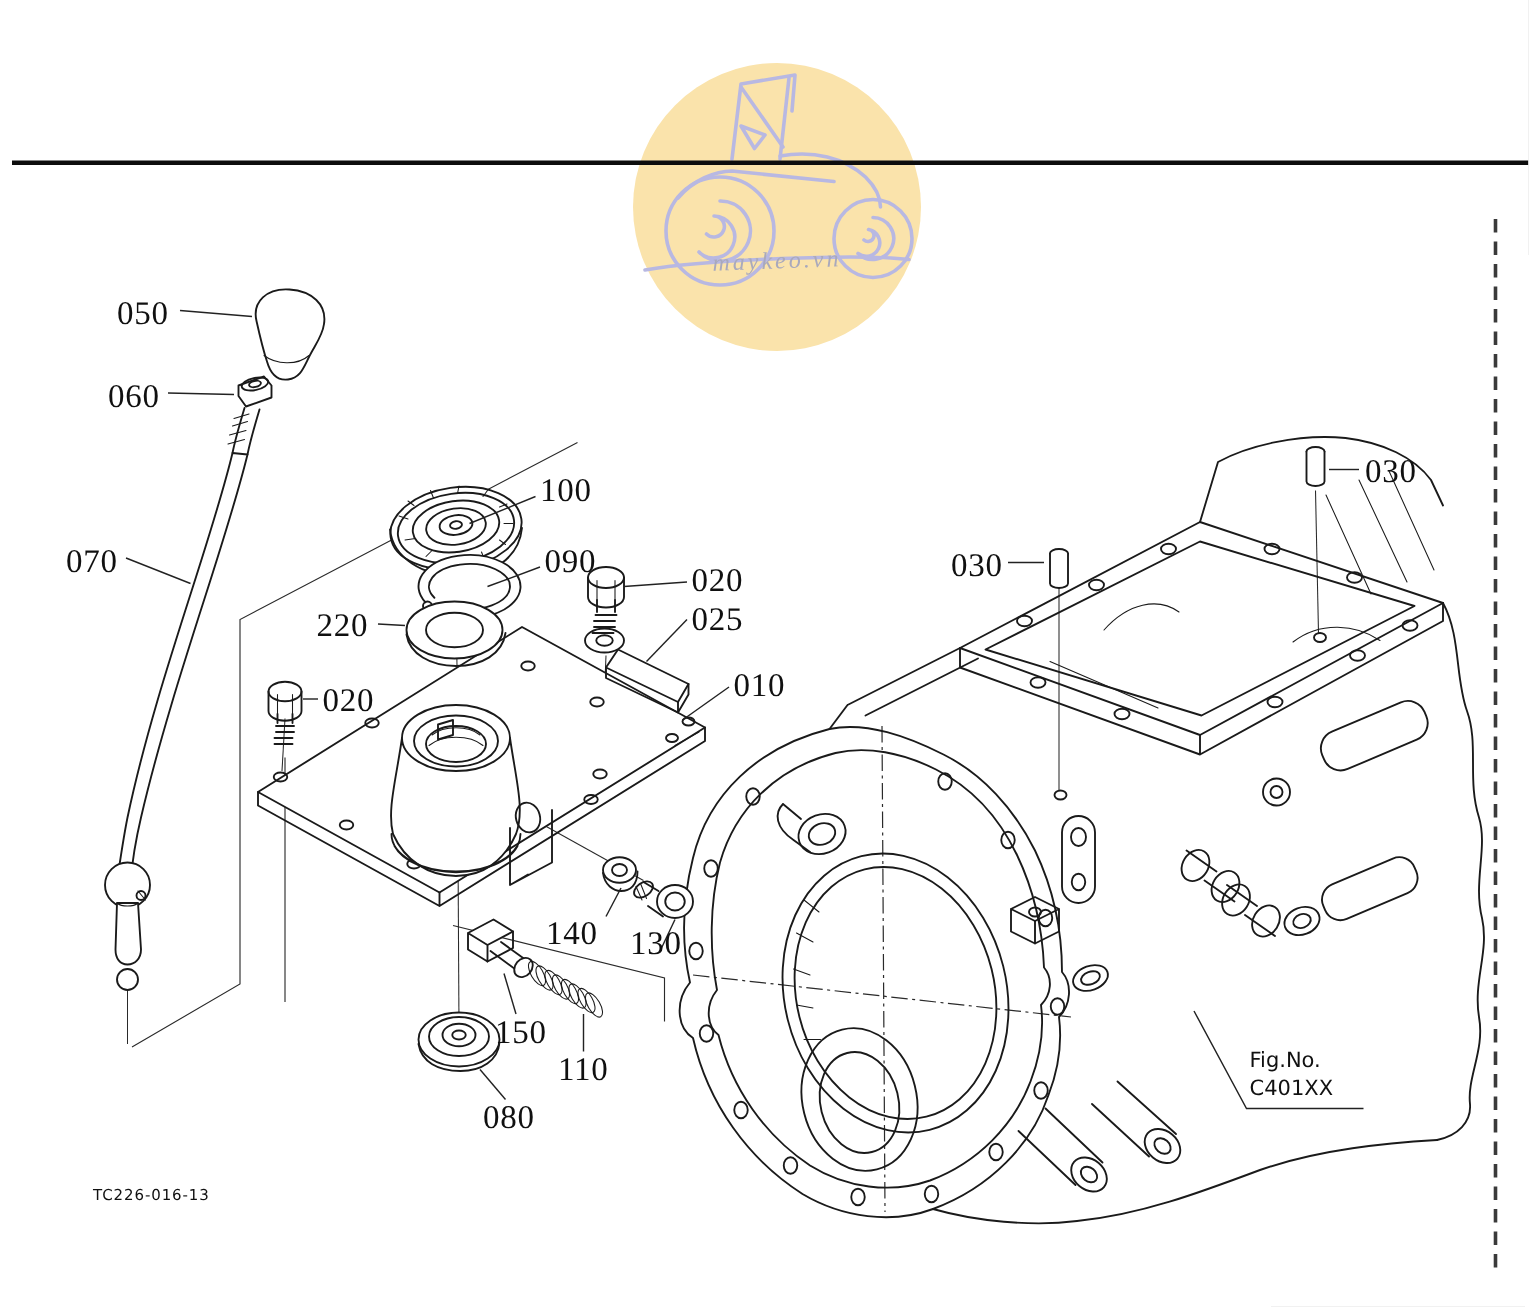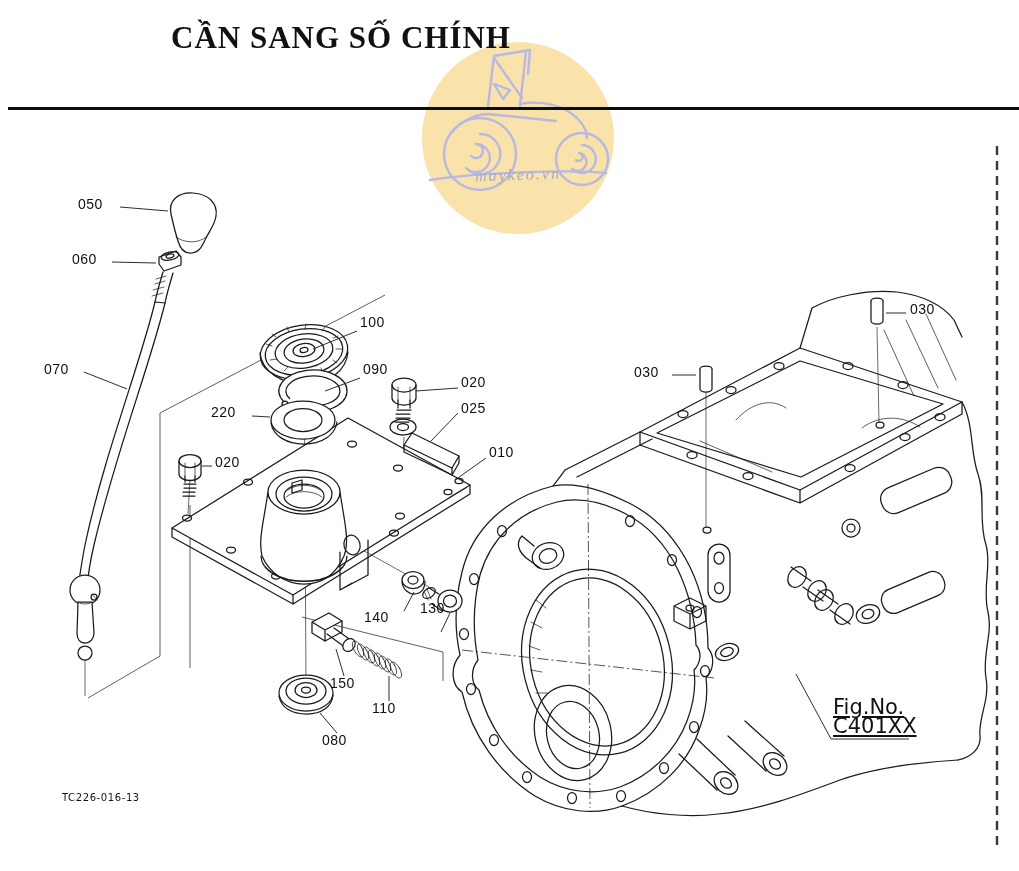--- a/index.html
+++ b/index.html
@@ -23,24 +23,24 @@
   .thin{stroke:#2a2a2a;stroke-width:.75;fill:none;}
   .house{stroke:#1a1a1a;stroke-width:1.25;fill:none;stroke-linecap:round;stroke-linejoin:round;}
   .parts{stroke:#1a1a1a;stroke-width:1.25;fill:none;stroke-linecap:round;stroke-linejoin:round;}
   .lead{stroke:#222;stroke-width:.95;fill:none;}
   .wf{fill:#fff;}
   .xthin{stroke-width:.7;}
   .dd{stroke-dasharray:11 3 2 3;stroke-width:.8;}
   .cutline{stroke:#3a3a3a;stroke-width:2.4;stroke-dasharray:9 6;fill:none;}
   .tractor{position:absolute;left:0;top:0;}
   
-  .callout{position:absolute;font-size:14px;letter-spacing:.5px;color:#101010;z-index:4;
-           font-family:Liberation Sans, sans-serif;}
-  .figref{position:absolute;left:833px;top:698px;font-size:21px;line-height:19px;z-index:4;
-          font-family:"DejaVu Sans","Liberation Sans",sans-serif;text-decoration:underline;}
+  .callout{position:absolute;font-size:22px;letter-spacing:.5px;color:#101010;z-index:4;
+           font-family:Liberation Serif, serif;}
+  .figref{position:absolute;left:833px;top:698px;font-size:14px;line-height:19px;z-index:4;
+          font-family:"DejaVu Sans","Liberation Sans",sans-serif;}
   .dwgcode{position:absolute;left:62px;top:792px;font-size:10px;letter-spacing:.6px;z-index:4;
            font-family:"DejaVu Sans","Liberation Sans",sans-serif;}
 </style>
 </head>
 <body>
 
 <div class="page">
 
   <div class="watermark">
     <svg class="tractor" width="192" height="192" viewBox="0 0 192 192">
@@ -54,21 +54,20 @@
         <path d="M72,16 L100,56"></path>
         <path d="M88,48 L72,42 L81,57 Z"></path>
         <path d="M98,62 C120,58 141,63 155,76 C162,83 165,90 165,96"></path>
         <path d="M30,90 C40,78 55,72 66,72 L134,79"></path>
         <path d="M8,138 C50,131 150,127 184,131"></path>
       </g>
     </svg>
     <div class="wm-text">maykeo.vn</div>
   </div>
 
-  <div class="hdr-vi">CẦN SANG SỐ CHÍNH</div>
   <div class="rule"></div>
 
   <svg class="diagram" width="1019" height="761" viewBox="0 110 1019 761">
 
     <g class="thin">
       <path d="M385,295 L160,413 L160,656 L88,698"></path>
       <path d="M190,505 L190,668"></path>
       <path d="M302,617 L443,652 L443,681"></path>
       <path class="xthin" d="M304,330 L306,686"></path>
       <path class="xthin" d="M404,437 L401,512"></path>
@@ -315,21 +314,21 @@
   <div class="callout" style="left:360px;top:314px">100</div>
   <div class="callout" style="left:363px;top:361px">090</div>
   <div class="callout" style="left:211px;top:404px">220</div>
   <div class="callout" style="left:461px;top:374px">020</div>
   <div class="callout" style="left:461px;top:400px">025</div>
   <div class="callout" style="left:489px;top:444px">010</div>
   <div class="callout" style="left:215px;top:454px">020</div>
   <div class="callout" style="left:634px;top:364px">030</div>
   <div class="callout" style="left:910px;top:301px">030</div>
   <div class="callout" style="left:364px;top:609px">140</div>
-  <div class="callout" style="left:420px;top:600px">130</div>
+  <div class="callout" style="left:420px;top:616px">130</div>
   <div class="callout" style="left:330px;top:675px">150</div>
   <div class="callout" style="left:372px;top:700px">110</div>
   <div class="callout" style="left:322px;top:732px">080</div>
 
   <div class="figref">
     <div>Fig.No.</div>
     <div>C401XX</div>
   </div>
 
   <div class="dwgcode">TC226-016-13</div>

